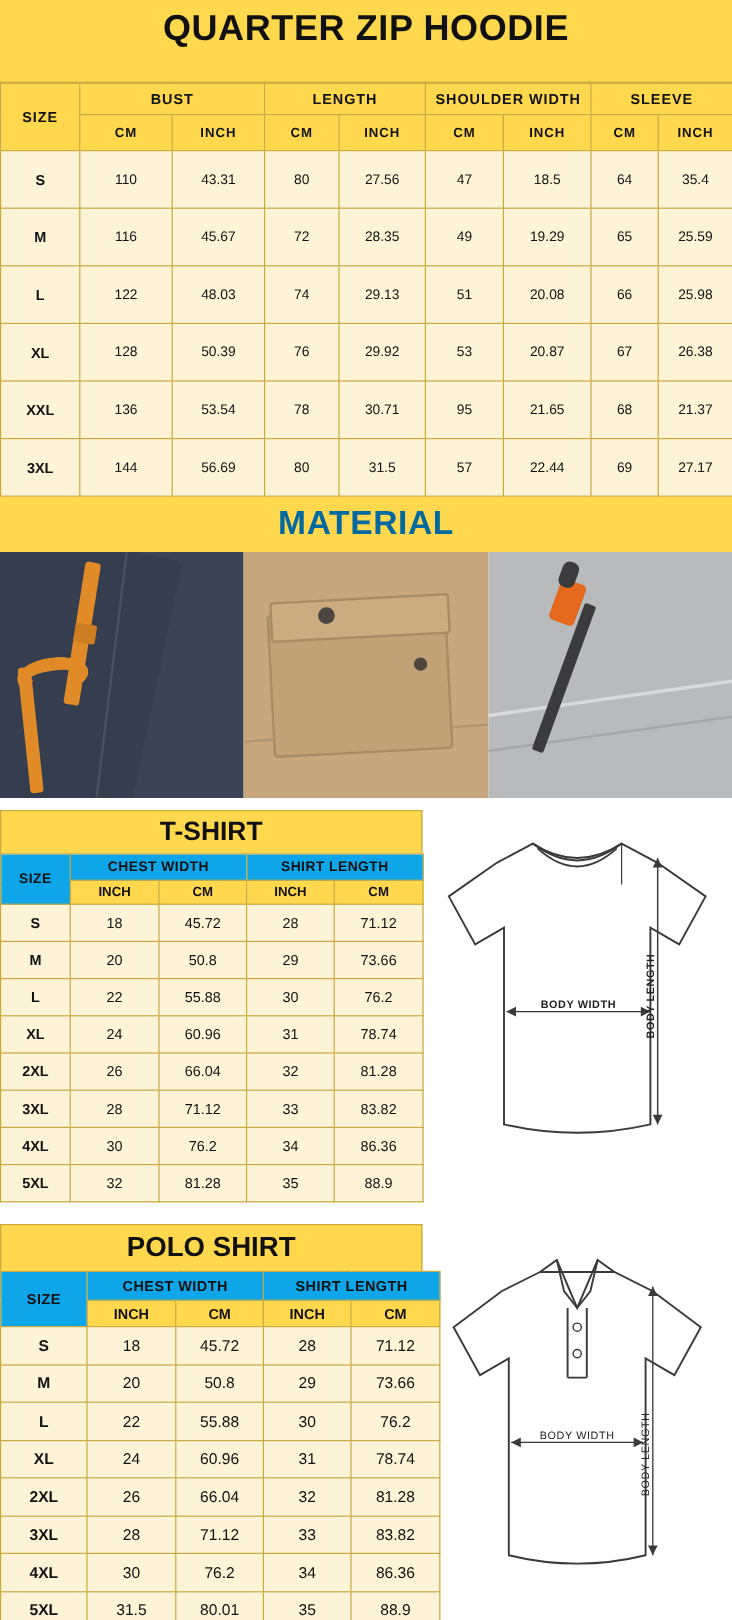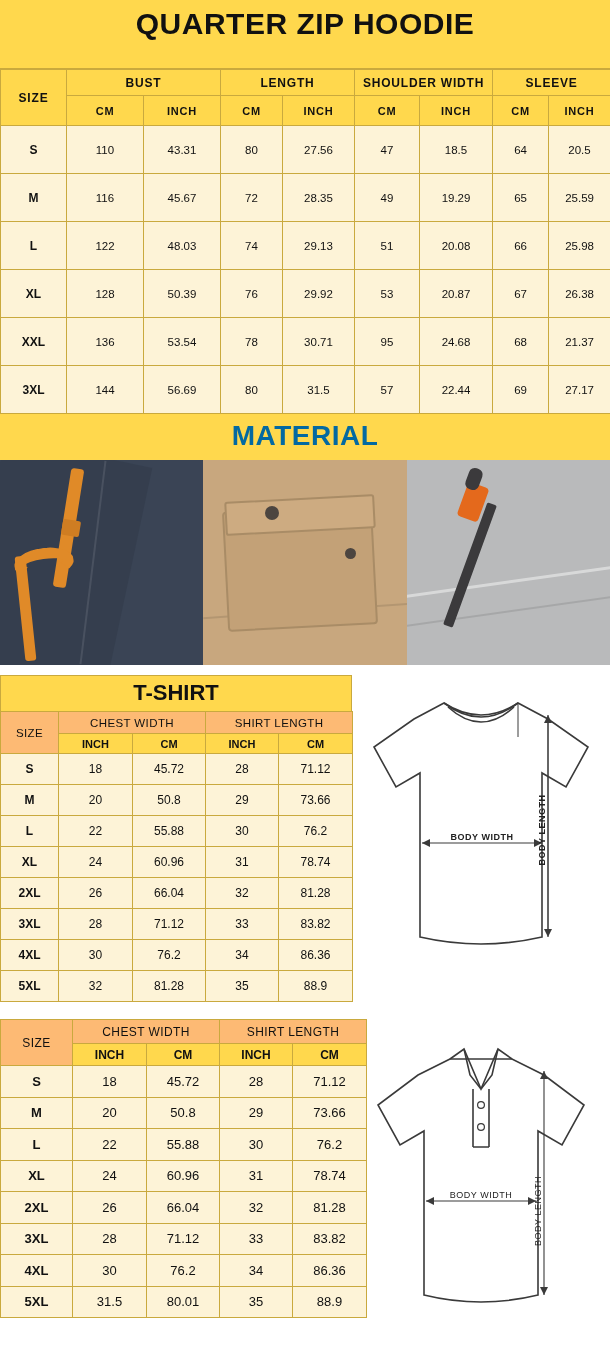--- a/index.html
+++ b/index.html
@@ -157,21 +157,21 @@
     text-align: center;
     font-weight: bold;
     color: #111;
     border: 1px solid #c9a93e;
     border-bottom: none;
   }
   .tshirt-title { font-size: 22px; padding: 4px 0 5px; }
   .polo-title { font-size: 23px; padding: 5px 0 6px; }
 
   .gtable td, .gtable th { border: 1px solid #c9a93e; text-align: center; color: #111; }
-  .gtable .hdr { background: #fdba74; font-weight: normal; font-size: 11.5px; height: 22px; letter-spacing: .4px; }
+  .gtable .hdr { background: #0ea5e9; font-weight: bold; font-size: 11.5px; height: 22px; letter-spacing: .4px; }
   .gtable .unit { background: #ffd84d; font-weight: bold; font-size: 11px; height: 20px; }
   .gtable .sizecell { background: #fdf3d7; font-weight: bold; font-size: 12px; }
   .gtable .val { background: #fdf3d7; font-size: 12px; }
   .tshirt-table .val, .tshirt-table .sizecell { height: 31px; }
   .polo-table .val, .polo-table .sizecell { height: 31.5px; }
   .polo-table .hdr { font-size: 12px; height: 24px; }
   .polo-table .unit { font-size: 12px; height: 22px; }
   .polo-table .val, .polo-table .sizecell { font-size: 13px; }
 
   .label-bw { font-size: 9px; letter-spacing: .5px; fill: #222; font-family: "Liberation Sans", sans-serif; }
@@ -219,21 +219,21 @@
 
     <tr>
       <td class="sizecell">S</td>
       <td class="val">110</td>
       <td class="val">43.31</td>
       <td class="val">80</td>
       <td class="val">27.56</td>
       <td class="val">47</td>
       <td class="val">18.5</td>
       <td class="val">64</td>
-      <td class="val">20.5</td>
+      <td class="val">35.4</td>
     </tr>
     <tr>
       <td class="sizecell">M</td>
       <td class="val">116</td>
       <td class="val">45.67</td>
       <td class="val">72</td>
       <td class="val">28.35</td>
       <td class="val">49</td>
       <td class="val">19.29</td>
       <td class="val">65</td>
@@ -261,21 +261,21 @@
       <td class="val">67</td>
       <td class="val">26.38</td>
     </tr>
     <tr>
       <td class="sizecell">XXL</td>
       <td class="val">136</td>
       <td class="val">53.54</td>
       <td class="val">78</td>
       <td class="val">30.71</td>
       <td class="val">95</td>
-      <td class="val">24.68</td>
+      <td class="val">21.65</td>
       <td class="val">68</td>
       <td class="val">21.37</td>
     </tr>
     <tr>
       <td class="sizecell">3XL</td>
       <td class="val">144</td>
       <td class="val">56.69</td>
       <td class="val">80</td>
       <td class="val">31.5</td>
       <td class="val">57</td>
@@ -419,20 +419,21 @@
         <text class="label-bw" x="130" y="165" text-anchor="middle" font-weight="bold">BODY WIDTH</text>
         <text class="label-bl" x="-155" y="193" transform="rotate(-90)" text-anchor="middle" font-weight="bold">BODY LENGTH</text>
       </svg>
     </div>
   </div>
 
   <div class="spacer"></div>
 
   <div class="gsection">
     <div class="gtable-wrap">
+      <div class="gtitle polo-title">POLO SHIRT</div>
       <table class="sz gtable polo-table">
         <colgroup>
           <col style="width:72px">
             <col style="width:74px">
             <col style="width:73px">
           <col style="width:73px">
             <col style="width:74px">
         </colgroup>
         <tbody>
             <tr>

